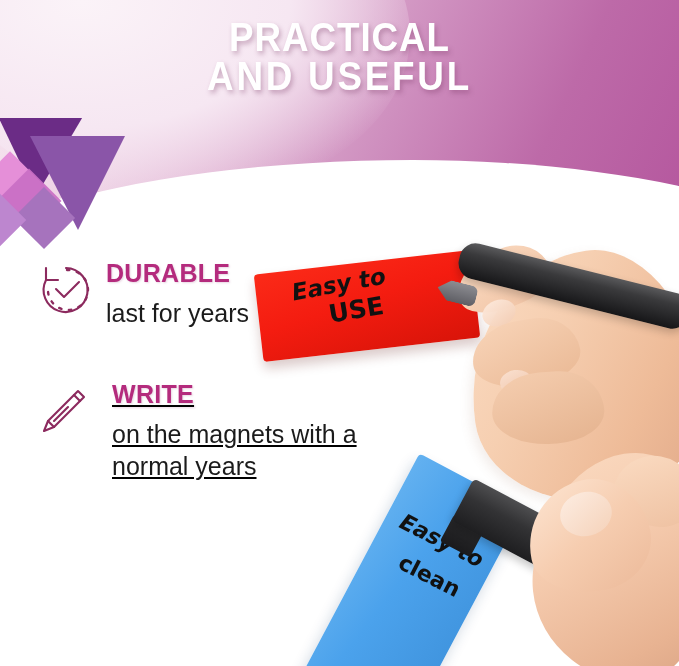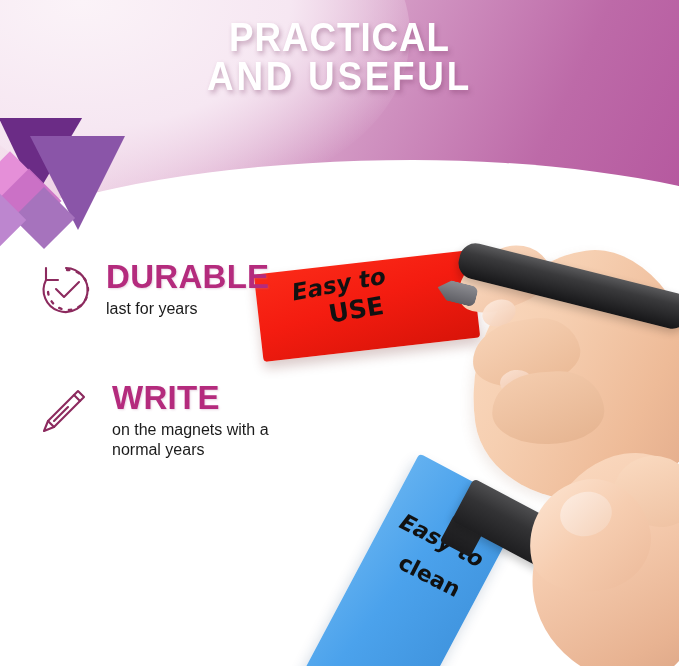--- a/index.html
+++ b/index.html
@@ -42,31 +42,31 @@
     text-shadow:2px 3px 5px rgba(120,55,100,0.38);
     transform:scaleX(0.92);transform-origin:50% 0;
   }
   .title .l2{letter-spacing:3px;}
 
   
   .feature{position:absolute;display:flex;align-items:flex-start;}
   .f-icon{width:62px;height:62px;flex:0 0 62px;margin-right:8px;}
   .f-text{padding-top:2px;}
   .f-head{
-    color:#b42b7d;font-weight:bold;font-size:33px;line-height:1.05;
+    color:#b42b7d;font-weight:bold;font-size:25px;line-height:1.05;
     letter-spacing:0.3px;
     text-shadow:1px 1px 2px rgba(180,120,160,0.30);
     white-space:pre;
   }
   .f-body{
-    color:#1b1b1b;font-size:16px;line-height:1.26;margin-top:4px;
+    color:#1b1b1b;font-size:25px;line-height:1.26;margin-top:12px;
     font-weight:400;
   }
   #feature-durable{left:36px;top:258px;}
-  #feature-write{left:32px;top:381px;}
+  #feature-write{left:32px;top:381px;text-decoration:underline;}
   #feature-clean{left:24px;top:535px;}
   #feature-write .f-text,#feature-clean .f-text{padding-top:0;}
   #feature-write .f-head{margin-left:10px;}
   #feature-write .f-body{margin-left:10px;}
   #feature-clean .f-head{margin-left:18px;}
   #feature-clean .f-body{margin-left:18px;}
 
   
   .photo{position:absolute;}
 

